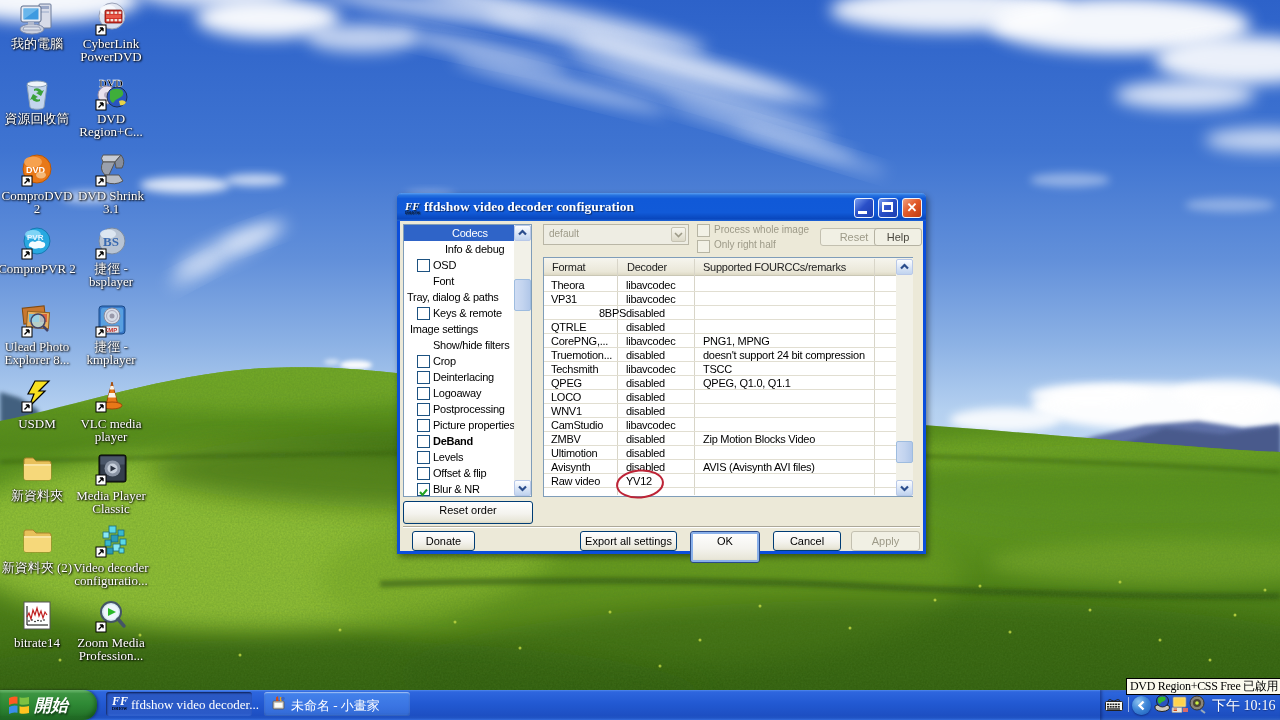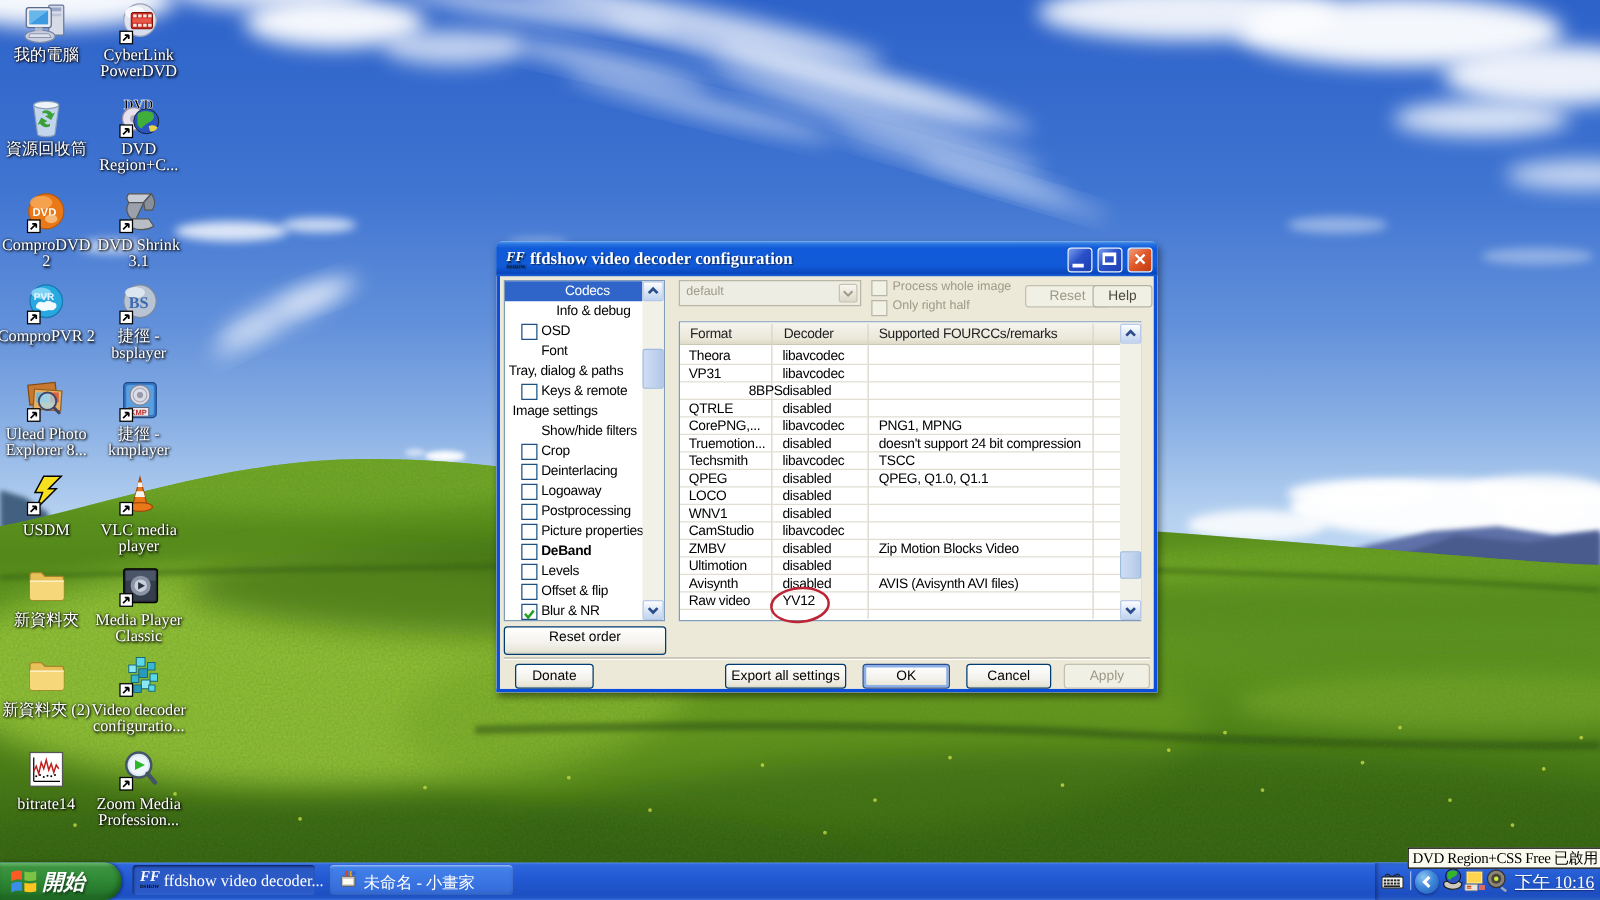--- a/index.html
+++ b/index.html
@@ -506,21 +506,21 @@
         <path d="M4 5.5 L7.5 9 L11 5.5" stroke="#2b4d8c" stroke-width="2.2" fill="none"></path>
       </svg></div>
 
 <svg class="abs" style="left:610px;top:466px;" width="60" height="36" viewBox="0 0 60 36">
       <ellipse cx="30" cy="18" rx="23" ry="13.5" fill="none" stroke="#bd2436" stroke-width="2" transform="rotate(-5 30 18)"></ellipse>
     </svg>
 
 <div class="abs" style="left:403px;top:526px;width:517px;height:2px;border-top:1px solid #aca899;border-bottom:1px solid #fff;box-sizing:border-box;"></div>
 <div class="xpbtn" style="left:412px;top:531px;width:63px;height:20px;line-height:18px;">Donate</div>
 <div class="xpbtn" style="left:580px;top:531px;width:97px;height:20px;line-height:18px;">Export all settings</div>
-<div class="xpbtn" style="left:690px;top:531px;width:70px;height:20px;line-height:18px;box-shadow:0 0 0 2px #89b0ea inset;border-color:#2a4a8a;">OK</div>
+<div class="xpbtn" style="left:690px;top:531px;width:70px;height:32px;line-height:18px;box-shadow:0 0 0 2px #89b0ea inset;border-color:#2a4a8a;">OK</div>
 <div class="xpbtn" style="left:773px;top:531px;width:68px;height:20px;line-height:18px;">Cancel</div>
 <div class="xpbtn dis" style="left:851px;top:531px;width:69px;height:20px;line-height:18px;">Apply</div>
 
 <div class="abs" style="z-index:10;left:1126px;top:678px;width:158px;height:17px;background:#fbfaee;border:1px solid #000;box-sizing:border-box;font-family:'Liberation Serif',serif;font-size:12px;line-height:15px;color:#000;padding-left:3px;white-space:nowrap;letter-spacing:-0.3px;">DVD Region+CSS Free 已啟用</div>
 
 <div class="abs" style="left:0;top:690px;width:1280px;height:30px;background:linear-gradient(180deg,#5289ec 0%,#2e66de 6%,#2259d2 45%,#1d4fc2 85%,#2054c4 93%,#336cdc 100%);"></div>
 
 <div class="abs" style="left:0;top:690px;width:97px;height:30px;border-radius:0 14px 14px 0;background:linear-gradient(180deg,#70bf73 0%,#3d9441 12%,#2f8a35 45%,#247329 88%,#2e8534 100%);box-shadow:inset -2px -2px 4px rgba(0,40,0,0.4), 1px 0 3px rgba(0,0,30,0.5);"></div>
 <svg class="abs" style="left:8px;top:695px" width="22" height="21" viewBox="0 0 22 21">
 <g transform="skewY(-4)">
@@ -579,14 +579,14 @@
 <rect x="1" y="12.5" width="10" height="5" rx="0.8" fill="#e8e4da" stroke="#999" stroke-width="0.8"></rect>
 <path d="M2.5 14 L6 14 M2.5 15.5 L6 15.5" stroke="#d04a18" stroke-width="1"></path>
 <rect x="12" y="13" width="5" height="4" fill="#d86a6a"></rect>
 </svg>
 <svg class="abs" style="left:1189px;top:694px" width="18" height="20" viewBox="0 0 18 20">
 <circle cx="8" cy="9" r="7" fill="#8a8578" stroke="#333" stroke-width="1"></circle>
 <circle cx="8" cy="9" r="4" fill="#4a4435"></circle>
 <circle cx="8" cy="9" r="1.8" fill="#c8f040"></circle>
 <path d="M12 16 L16 19" stroke="#9ab" stroke-width="2"></path>
 </svg>
-<div class="abs" style="left:1212px;top:697px;color:#fff;font-family:'Liberation Serif',serif;font-size:14px;white-space:nowrap;text-shadow:0 1px 1px rgba(0,0,40,0.4);text-decoration:underline;">下午 10:16</div>
+<div class="abs" style="left:1212px;top:697px;color:#fff;font-family:'Liberation Serif',serif;font-size:14px;white-space:nowrap;text-shadow:0 1px 1px rgba(0,0,40,0.4);">下午 10:16</div>
 </div>
 
 </body></html>

